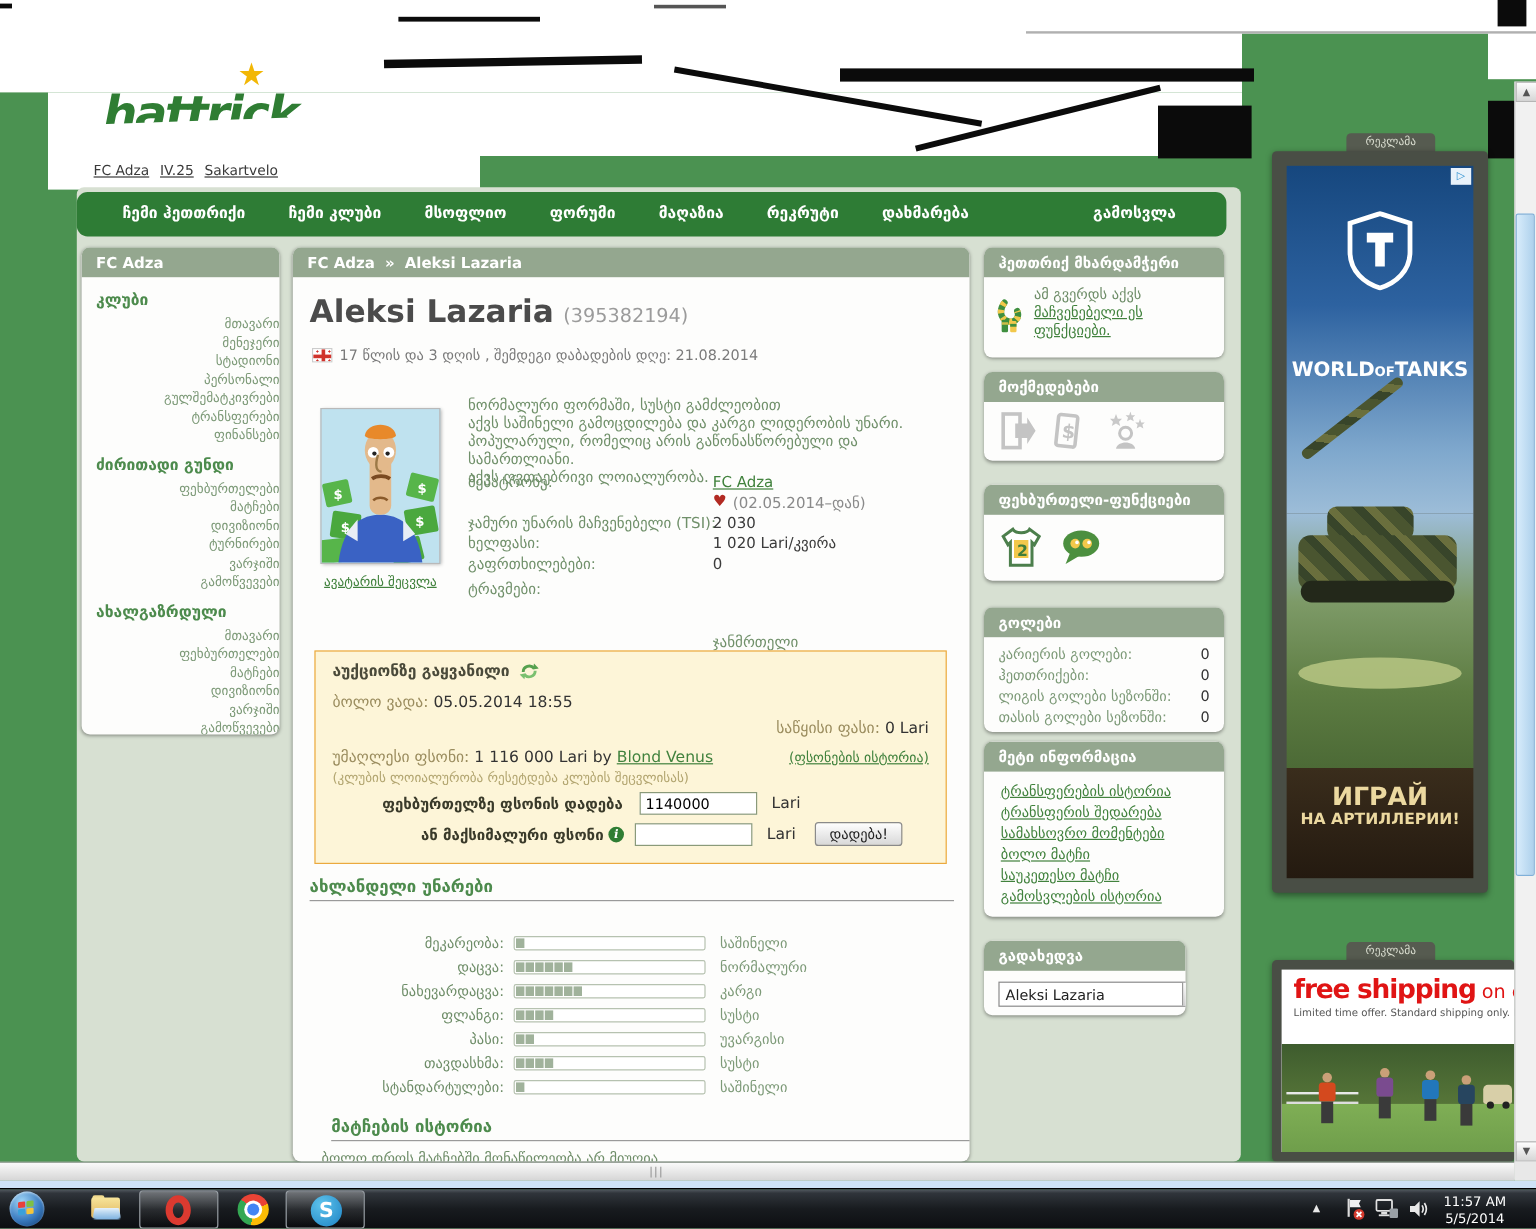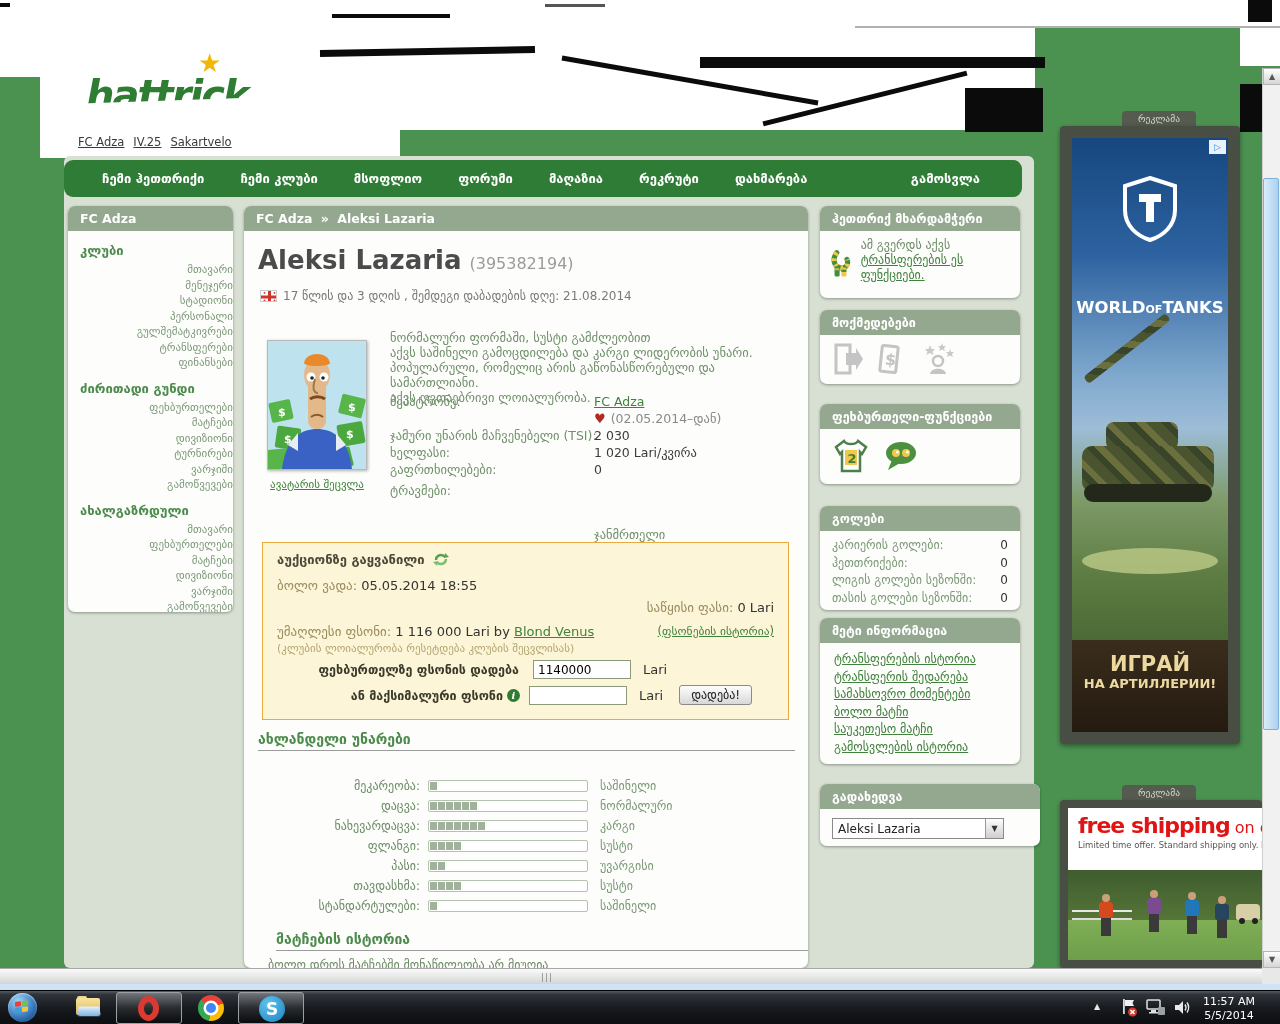--- a/index.html
+++ b/index.html
@@ -434,21 +434,21 @@
       <svg width="40" height="52" viewBox="0 0 40 52">
         <path d="M12 6 C4 16 6 28 16 32 C26 36 34 28 30 18" fill="none" stroke="#3f8f3f" stroke-width="9" stroke-linecap="round"></path>
         <path d="M12 6 C4 16 6 28 16 32 C26 36 34 28 30 18" fill="none" stroke="#f2c84b" stroke-width="9" stroke-dasharray="5 6" stroke-linecap="butt"></path>
         <rect x="8" y="30" width="9" height="18" rx="2" fill="#3f8f3f"></rect>
         <rect x="8" y="30" width="9" height="18" fill="#f2c84b" opacity=".8" style="clip-path:polygon(0 20%,100% 20%,100% 40%,0 40%);"></rect>
         <rect x="20" y="32" width="9" height="16" rx="2" fill="#f2c84b"></rect>
         <rect x="20" y="36" width="9" height="4" fill="#3f8f3f"></rect>
       </svg>
       <div style="margin-left:8px;font-size:12px;line-height:15px;">
         <span style="color:#6e8d68;">ამ გვერდს აქვს</span>
-        <span class="green-link">ტრანსფერების ეს ფუნქციები.</span>
+        <span class="green-link">მაჩვენებელი ეს ფუნქციები.</span>
       </div>
     </div>
   </div>
 
   <div class="box" style="left:820px;top:310px;width:200px;height:74px;">
     <div class="box-header">მოქმედებები</div>
     <div style="display:flex;gap:13px;padding:8px 14px;">
       <svg width="30" height="32" viewBox="0 0 30 32">
         <rect x="2" y="2" width="14" height="28" fill="none" stroke="#c4c4c4" stroke-width="3"></rect>
         <polygon points="12,10 22,10 22,5 29,16 22,27 22,22 12,22" fill="#c4c4c4"></polygon>
@@ -513,21 +513,21 @@
     <div style="padding:8px 14px;border-radius:22px;">
       <span class="mi-link">ტრანსფერების ისტორია</span>
       <span class="mi-link">ტრანსფერის შედარება</span>
       <span class="mi-link">სამახსოვრო მომენტები</span>
       <span class="mi-link">ბოლო მატჩი</span>
       <span class="mi-link">საუკეთესო მატჩი</span>
       <span class="mi-link">გამოსვლების ისტორია</span>
     </div>
   </div>
 
-  <div class="box" style="left:820px;top:784px;width:220px;height:62px;">
+  <div class="box" style="left:820px;top:784px;width:168px;height:62px;">
     <div class="box-header">გადახედვა</div>
     <div style="padding:9px 12px;">
       <div class="fake-select">
         <span class="sel-text">Aleksi Lazaria</span>
         <span class="sel-arrow">▼</span>
       </div>
     </div>
   </div>
 
   <div class="ad-tab" style="left:1122px;top:111px;">რეკლამა</div>

